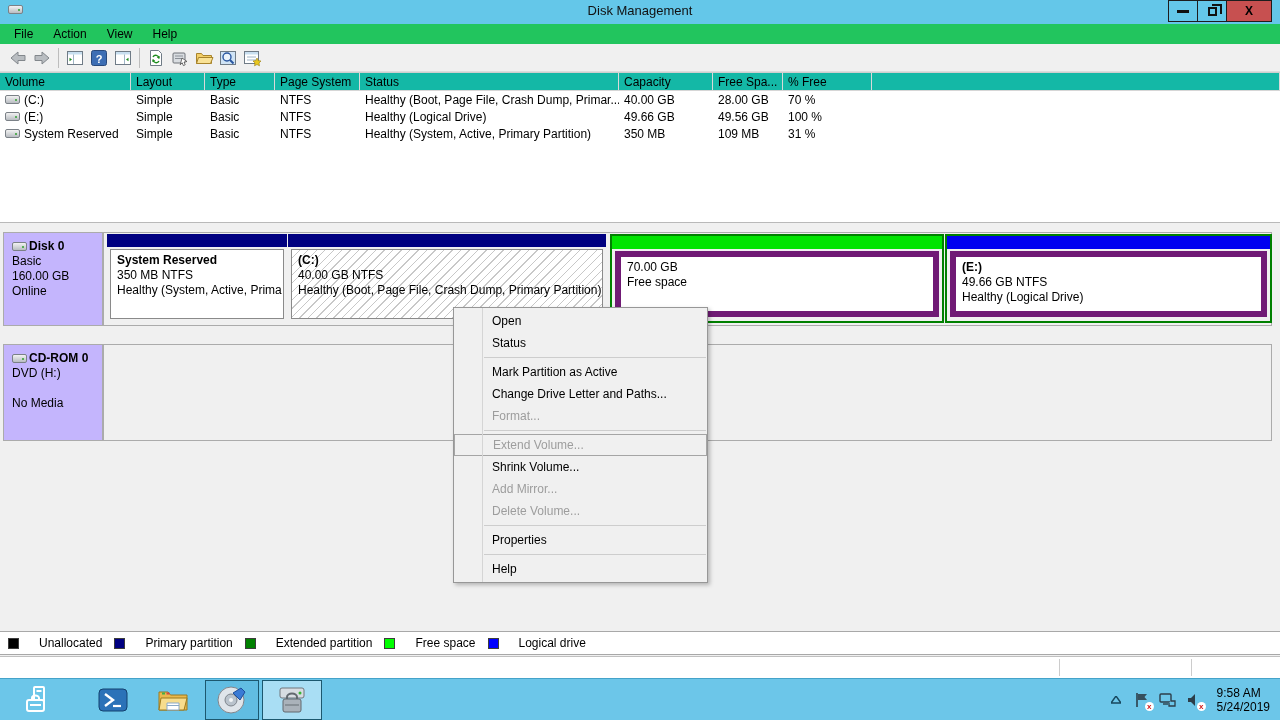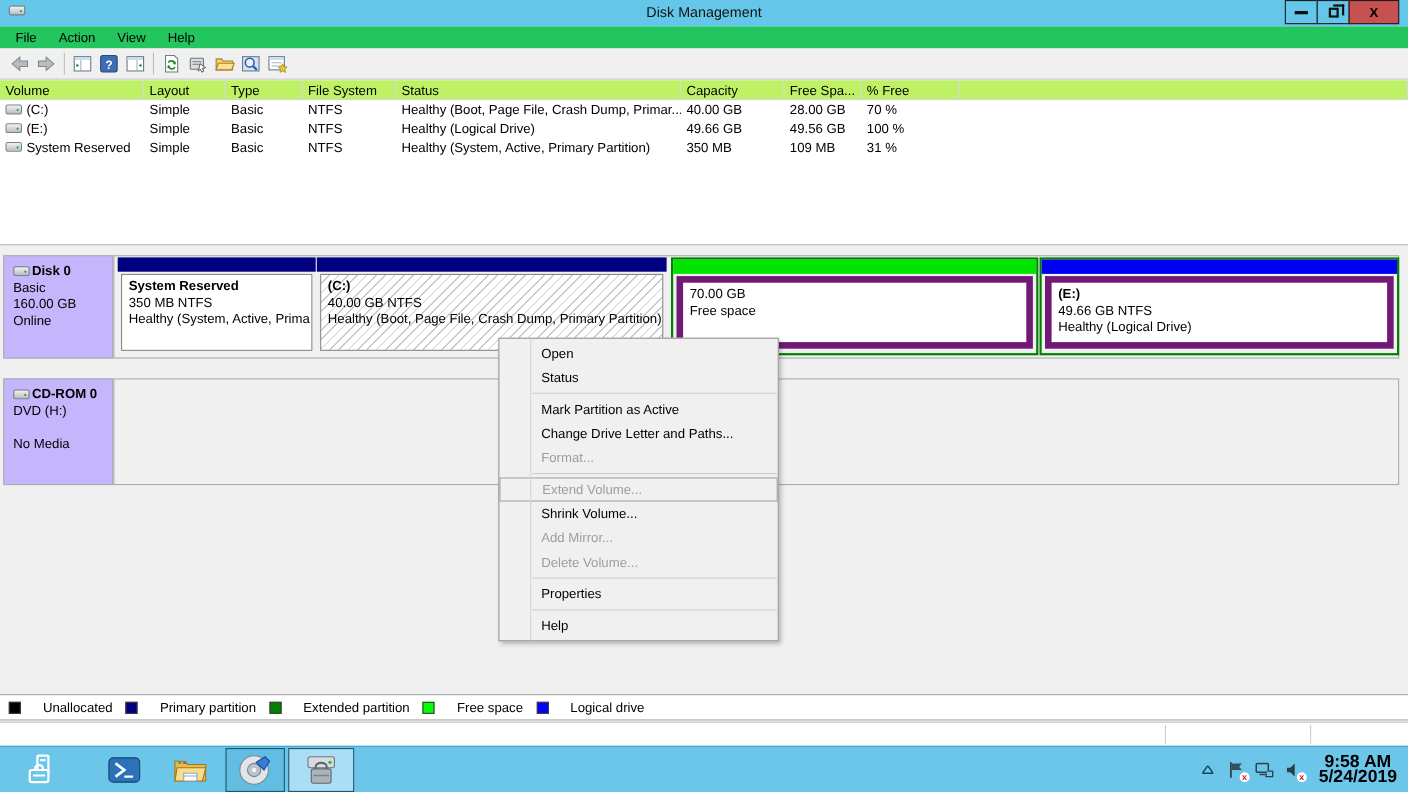--- a/index.html
+++ b/index.html
@@ -22,21 +22,21 @@
   .menubar { position:absolute; left:0; top:24px; width:1280px; height:20px; background:#22c55e; display:flex; align-items:center; padding-left:4px; }
   .menubar .mitem { padding:2px 10px; cursor:default; }
 
   
   .toolbar { position:absolute; left:0; top:44px; width:1280px; height:28px; background:#f0f0f0; display:flex; align-items:center; padding-left:6px; border-bottom:1px solid #dcdcdc; }
   .tb-ico { width:24px; height:24px; display:flex; align-items:center; justify-content:center; cursor:pointer; }
   .tb-sep { width:1px; height:20px; background:#bdbdbd; margin:0 4px; }
 
   
   .pane-top { position:absolute; left:0; top:72px; width:1280px; height:150px; background:#fff; border-top:1px solid #cfcfcf; }
-  .vt-header { display:flex; height:18px; border-bottom:1px solid #d6d6d6; background:#bef264; }
+  .vt-header { display:flex; height:18px; border-bottom:1px solid #d6d6d6; background:#14b8a6; }
   .vt-h { border-right:1px solid #d9d9d9; padding:2px 0 0 5px; white-space:nowrap; overflow:hidden; }
   .vt-row { display:flex; height:17px; align-items:center; cursor:default; }
   .vt-c { padding-left:5px; white-space:nowrap; overflow:hidden; display:flex; align-items:center; gap:4px; }
   .w0{width:131px}.w1{width:74px}.w2{width:70px}.w3{width:85px}.w4{width:259px}.w5{width:94px}.w6{width:70px}.w7{width:89px}.wf{flex:1}
 
   .drive-ico { width:15px; height:9px; background:linear-gradient(#f2f2f2,#b9bdc2); border:1px solid #7b8187; border-radius:2px; position:relative; flex:none; }
   .drive-ico:after { content:""; position:absolute; right:2px; bottom:2px; width:2px; height:2px; background:#2fa12f; border-radius:50%; }
 
   
   .splitter { position:absolute; left:0; top:222px; width:1280px; height:6px; background:#f0f0f0; border-top:1px solid #b9b9b9; }
@@ -72,21 +72,21 @@
   .ctx-item.hovered { border:1px solid #a5a5a5; line-height:20px; }
   .ctx-sep { border-top:1px solid #cdcdcd; margin:3px 1px 3px 30px; }
 
   
   .taskbar { position:absolute; left:0; top:678px; width:1280px; height:42px; background:#6cc6e9; border-top:1px solid #44a3c9; }
   .task-btn { position:absolute; top:1px; height:40px; display:flex; align-items:center; justify-content:center; cursor:pointer; }
   .task-btn.open { border:1px solid #1c586f; background:#61bde2; }
   .task-btn.active { border:1px solid #1c586f; background:#a9def4; }
   .tray { position:absolute; right:4px; top:0; height:42px; display:flex; align-items:center; gap:8px; }
   .tray-ico { width:18px; height:18px; display:flex; align-items:center; justify-content:center; cursor:pointer; position:relative; }
-  .clock { text-align:center; font-size:16px; line-height:14px; padding:0 6px; cursor:default;font-weight:bold; }
+  .clock { text-align:left; font-size:12px; line-height:14px; padding:0 6px; cursor:default; }
   .badge { position:absolute; right:-3px; bottom:-2px; width:9px; height:9px; background:#fff; border-radius:50%; display:flex; align-items:center; justify-content:center; }
   .badge:after { content:"x"; color:#d11a1a; font-weight:bold; font-size:8px; line-height:8px; }
 </style>
 </head>
 <body>
 
 <div class="titlebar">
   <span class="app-ico drive-ico"></span>
   <div class="win-title">Disk Management</div>
   <div class="win-btn btn-min">
@@ -181,21 +181,21 @@
         <path d="M15 10 l1.2 2.6 l2.8 0.4 l-2 2 l0.5 2.8 l-2.5 -1.3 l-2.5 1.3 l0.5 -2.8 l-2 -2 l2.8 -0.4 Z" fill="#e8c820" stroke="#9a7d10" stroke-width="0.6"></path>
       </svg>
   </span>
 </div>
 
 <div class="pane-top">
   <div class="vt-header">
     <div class="vt-h w0">Volume</div>
     <div class="vt-h w1">Layout</div>
     <div class="vt-h w2">Type</div>
-    <div class="vt-h w3">File System</div>
+    <div class="vt-h w3">Page System</div>
     <div class="vt-h w4">Status</div>
     <div class="vt-h w5">Capacity</div>
     <div class="vt-h w6">Free Spa...</div>
     <div class="vt-h w7">% Free</div>
     <div class="vt-h wf"></div>
   </div>
 
   <div class="vt-row">
     <div class="vt-c w0">
         <span class="drive-ico"></span>

